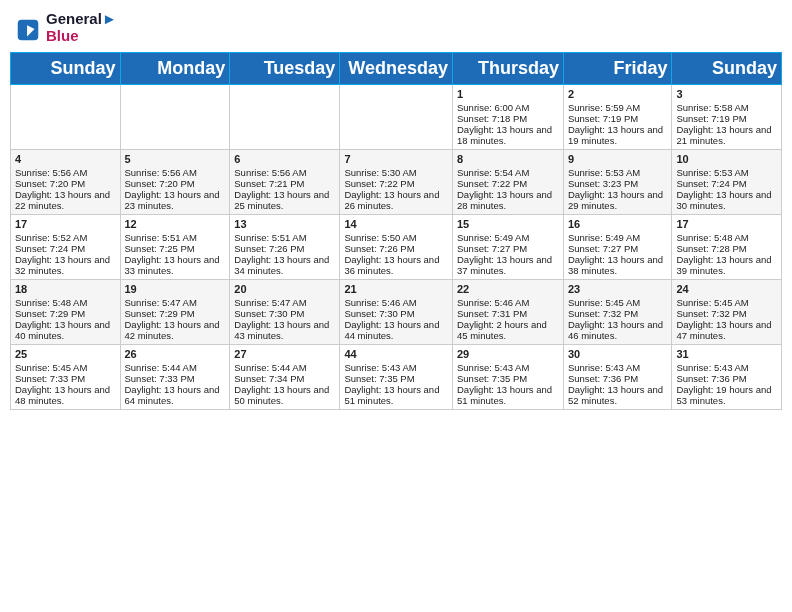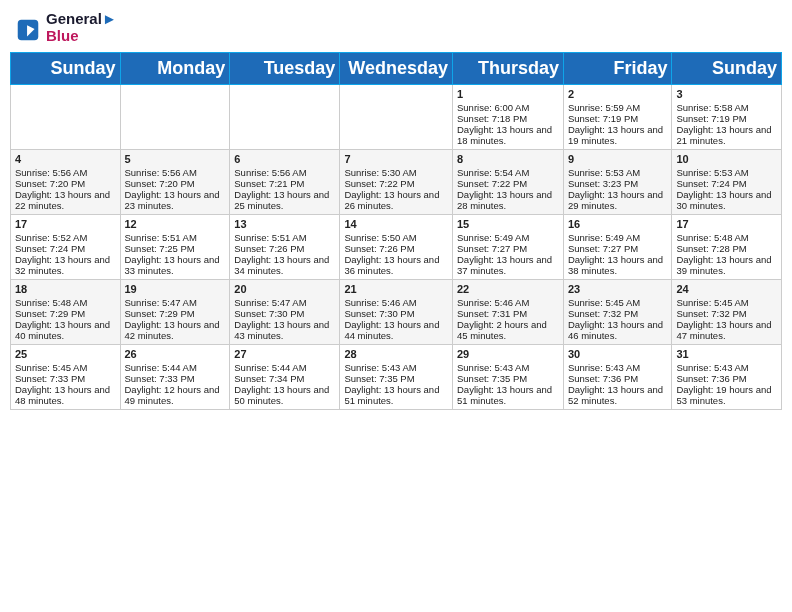--- a/index.html
+++ b/index.html
@@ -140,21 +140,21 @@
         <td><span class="day-num">18</span><span>Sunrise: 5:48 AM</span><br><span>Sunset: 7:29 PM</span><br><span>Daylight: 13 hours and 40 minutes.</span></td>
         <td><span class="day-num">19</span><span>Sunrise: 5:47 AM</span><br><span>Sunset: 7:29 PM</span><br><span>Daylight: 13 hours and 42 minutes.</span></td>
         <td><span class="day-num">20</span><span>Sunrise: 5:47 AM</span><br><span>Sunset: 7:30 PM</span><br><span>Daylight: 13 hours and 43 minutes.</span></td>
         <td><span class="day-num">21</span><span>Sunrise: 5:46 AM</span><br><span>Sunset: 7:30 PM</span><br><span>Daylight: 13 hours and 44 minutes.</span></td>
         <td><span class="day-num">22</span><span>Sunrise: 5:46 AM</span><br><span>Sunset: 7:31 PM</span><br><span>Daylight: 2 hours and 45 minutes.</span></td>
         <td><span class="day-num">23</span><span>Sunrise: 5:45 AM</span><br><span>Sunset: 7:32 PM</span><br><span>Daylight: 13 hours and 46 minutes.</span></td>
         <td><span class="day-num">24</span><span>Sunrise: 5:45 AM</span><br><span>Sunset: 7:32 PM</span><br><span>Daylight: 13 hours and 47 minutes.</span></td>
       </tr>
       <tr>
         <td><span class="day-num">25</span><span>Sunrise: 5:45 AM</span><br><span>Sunset: 7:33 PM</span><br><span>Daylight: 13 hours and 48 minutes.</span></td>
-        <td><span class="day-num">26</span><span>Sunrise: 5:44 AM</span><br><span>Sunset: 7:33 PM</span><br><span>Daylight: 12 hours and 49 minutes.</span></td>
+        <td><span class="day-num">26</span><span>Sunrise: 5:44 AM</span><br><span>Sunset: 7:33 PM</span><br><span>Daylight: 13 hours and 64 minutes.</span></td>
         <td><span class="day-num">27</span><span>Sunrise: 5:44 AM</span><br><span>Sunset: 7:34 PM</span><br><span>Daylight: 13 hours and 50 minutes.</span></td>
-        <td><span class="day-num">28</span><span>Sunrise: 5:43 AM</span><br><span>Sunset: 7:35 PM</span><br><span>Daylight: 13 hours and 51 minutes.</span></td>
+        <td><span class="day-num">44</span><span>Sunrise: 5:43 AM</span><br><span>Sunset: 7:35 PM</span><br><span>Daylight: 13 hours and 51 minutes.</span></td>
         <td><span class="day-num">29</span><span>Sunrise: 5:43 AM</span><br><span>Sunset: 7:35 PM</span><br><span>Daylight: 13 hours and 51 minutes.</span></td>
         <td><span class="day-num">30</span><span>Sunrise: 5:43 AM</span><br><span>Sunset: 7:36 PM</span><br><span>Daylight: 13 hours and 52 minutes.</span></td>
         <td><span class="day-num">31</span><span>Sunrise: 5:43 AM</span><br><span>Sunset: 7:36 PM</span><br><span>Daylight: 19 hours and 53 minutes.</span></td>
       </tr>
     </tbody>
 </table>
 
 </body></html>

